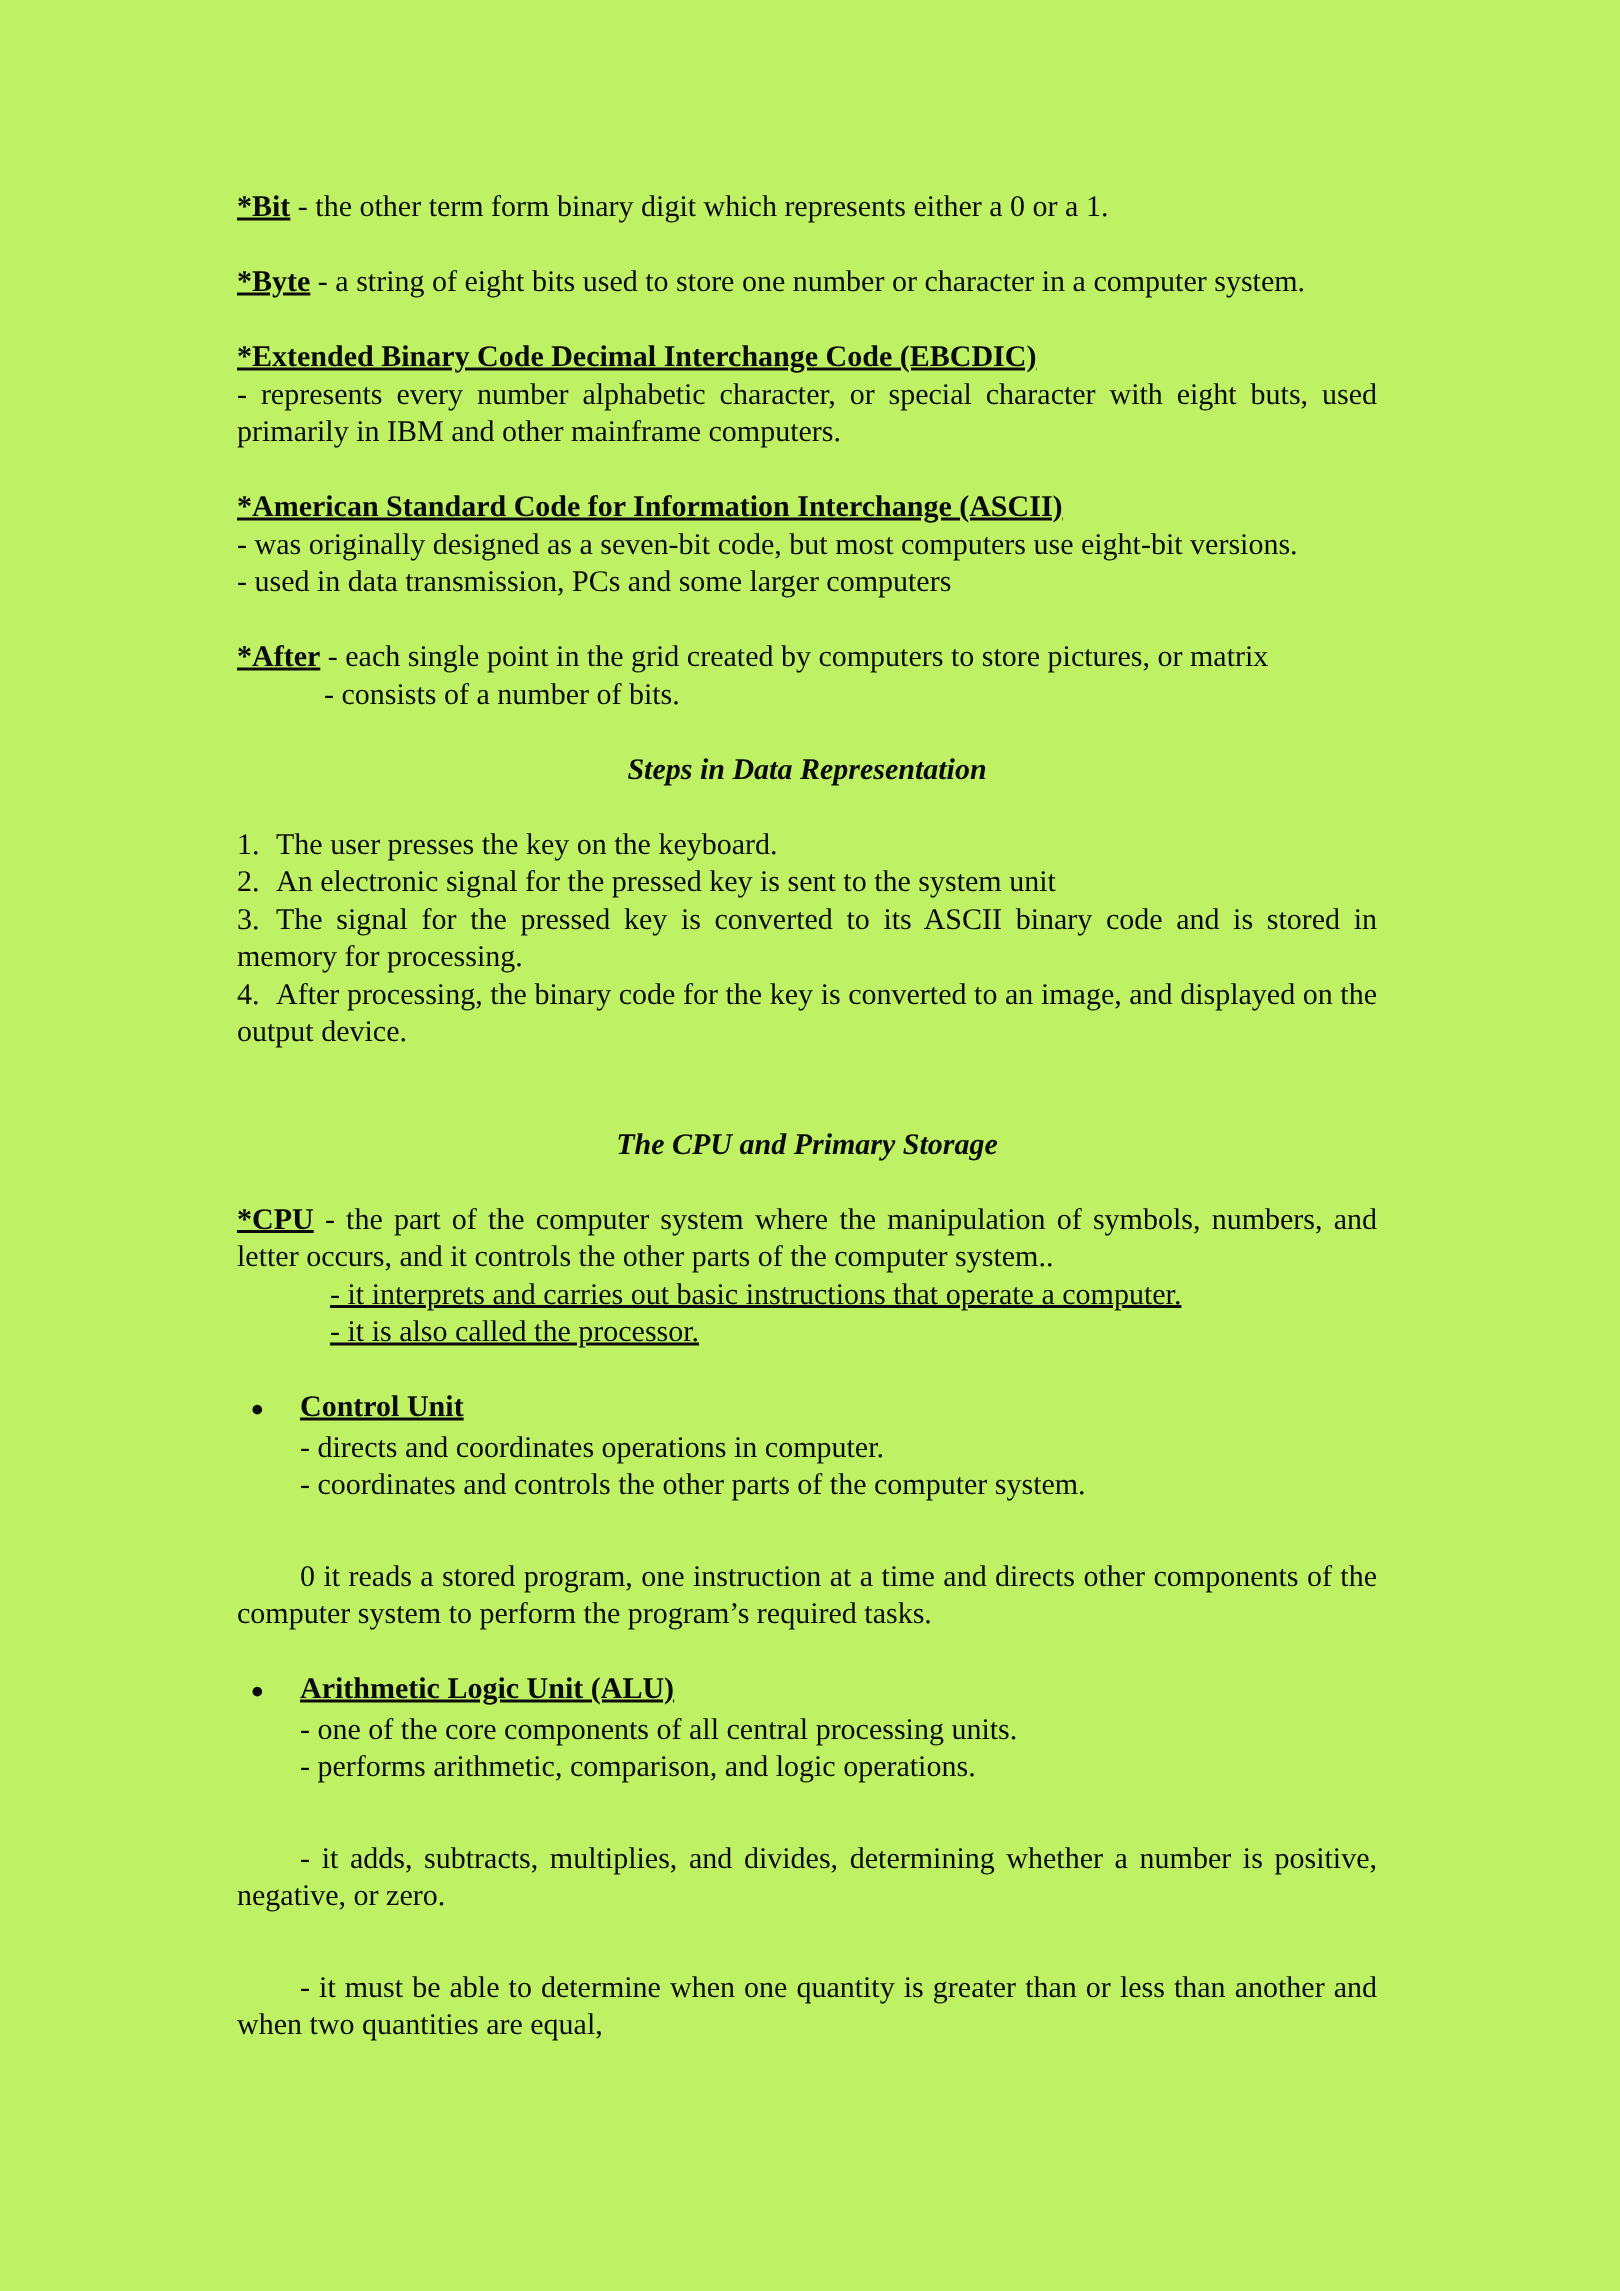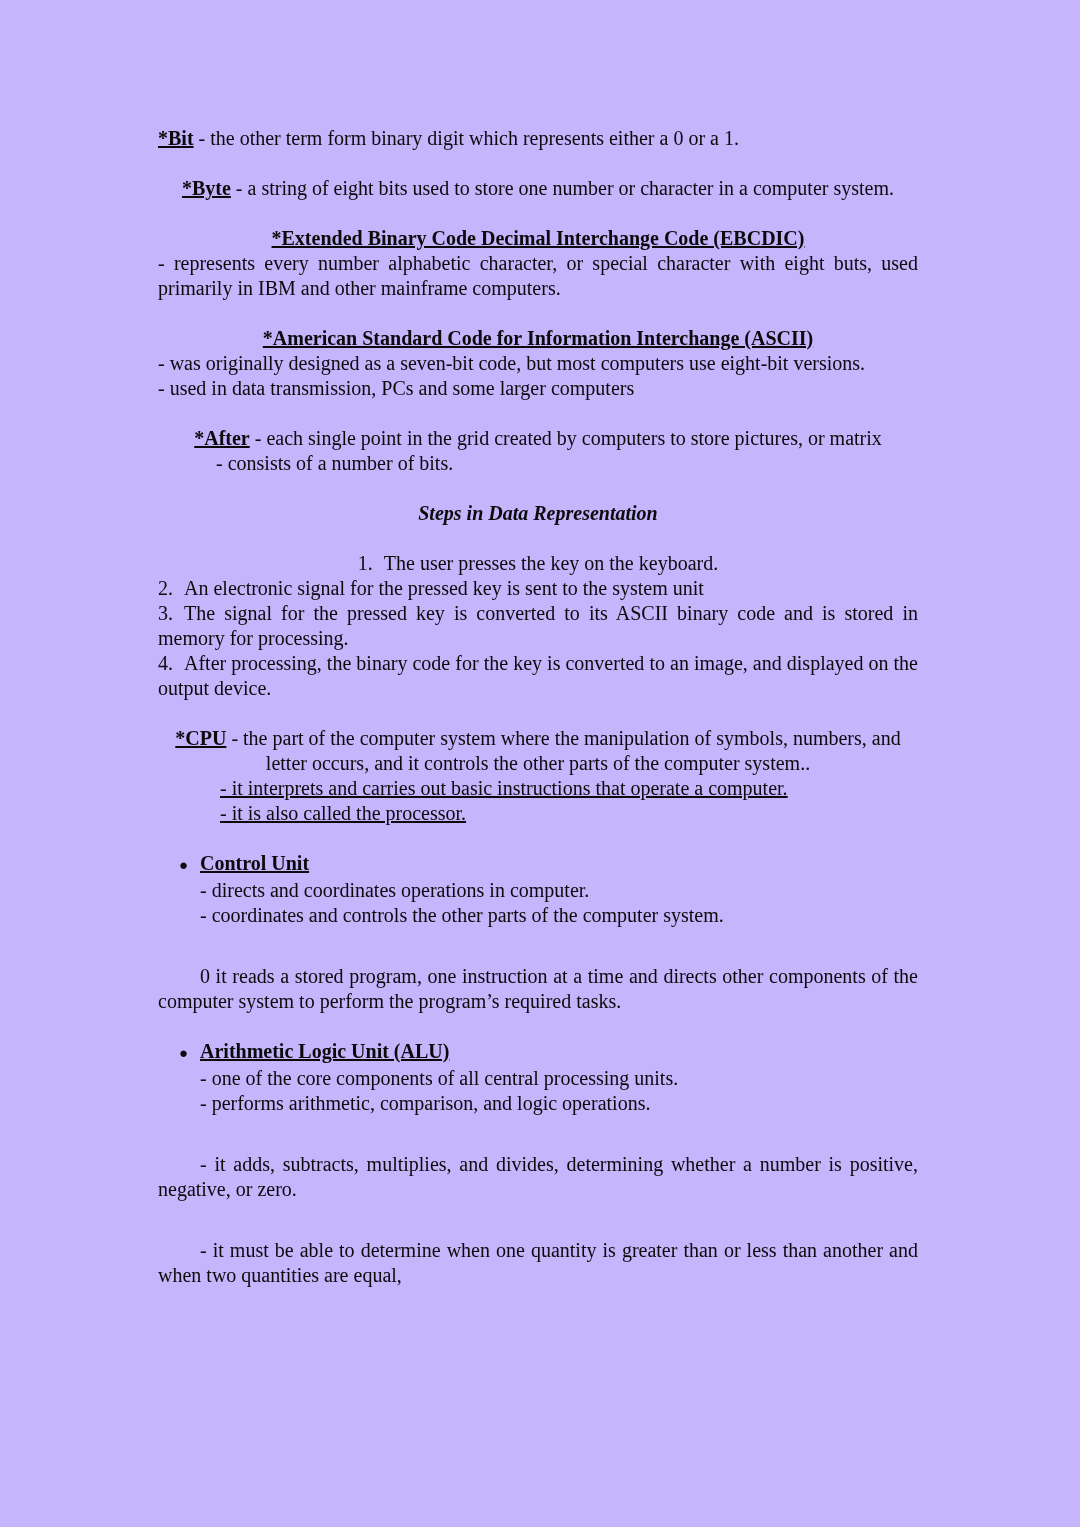--- a/index.html
+++ b/index.html
@@ -7,30 +7,30 @@
   body {
     width: 1080px;
     height: 1527px;
     font-family: "Liberation Serif", "DejaVu Serif", serif;
     color: #0b0b0b;
     overflow: hidden;
   }
   .page {
     width: 1080px;
     height: 1527px;
-    background: #c4b5fd;
+    background: #bef264;
     padding: 126px 162px 0 158px;
   }
   .p {
     font-size: 20px;
     line-height: 25px;
     margin: 0;
   }
   .just { text-align: justify; }
-  .mt  { margin-top: 25px; text-align: center; }
+  .mt  { margin-top: 25px; }
   .mt2 { margin-top: 50px; }
   .term {
     font-weight: bold;
     text-decoration: underline;
   }
   .uhead {
     font-weight: bold;
     text-decoration: underline;
   }
   .center-head {
@@ -81,20 +81,21 @@
   <p class="p just mt"><span class="term">*After</span> <span>- each single point in the grid created by computers to store pictures, or matrix</span></p>
   <p class="p sub-pixel">- consists of a number of bits.</p>
 
   <p class="p center-head mt">Steps in Data Representation</p>
 
   <p class="p mt"><span class="step-num">1.</span><span>The user presses the key on the keyboard.</span></p>
   <p class="p"><span class="step-num">2.</span><span>An electronic signal for the pressed key is sent to the system unit</span></p>
   <p class="p just"><span class="step-num">3.</span><span>The signal for the pressed key is converted to its ASCII binary code and is stored in memory for processing.</span></p>
   <p class="p just"><span class="step-num">4.</span><span>After processing, the binary code for the key is converted to an image, and displayed on the output device.</span></p>
 
+  <p class="p center-head mt2">The CPU and Primary Storage</p>
 
   <p class="p just mt"><span class="term">*CPU</span> <span>- the part of the computer system where the manipulation of symbols, numbers, and letter occurs, and it controls the other parts of the computer system..</span></p>
   <p class="p sub-cpu">- it interprets and carries out basic instructions that operate a computer.</p>
   <p class="p sub-cpu">- it is also called the processor.</p>
 
   <p class="p bullet-row mt">
       <span class="bullet-glyph">●</span>
       <span class="uhead">Control Unit</span>
     </p>
   <p class="p dash">- directs and coordinates operations in computer.</p>

